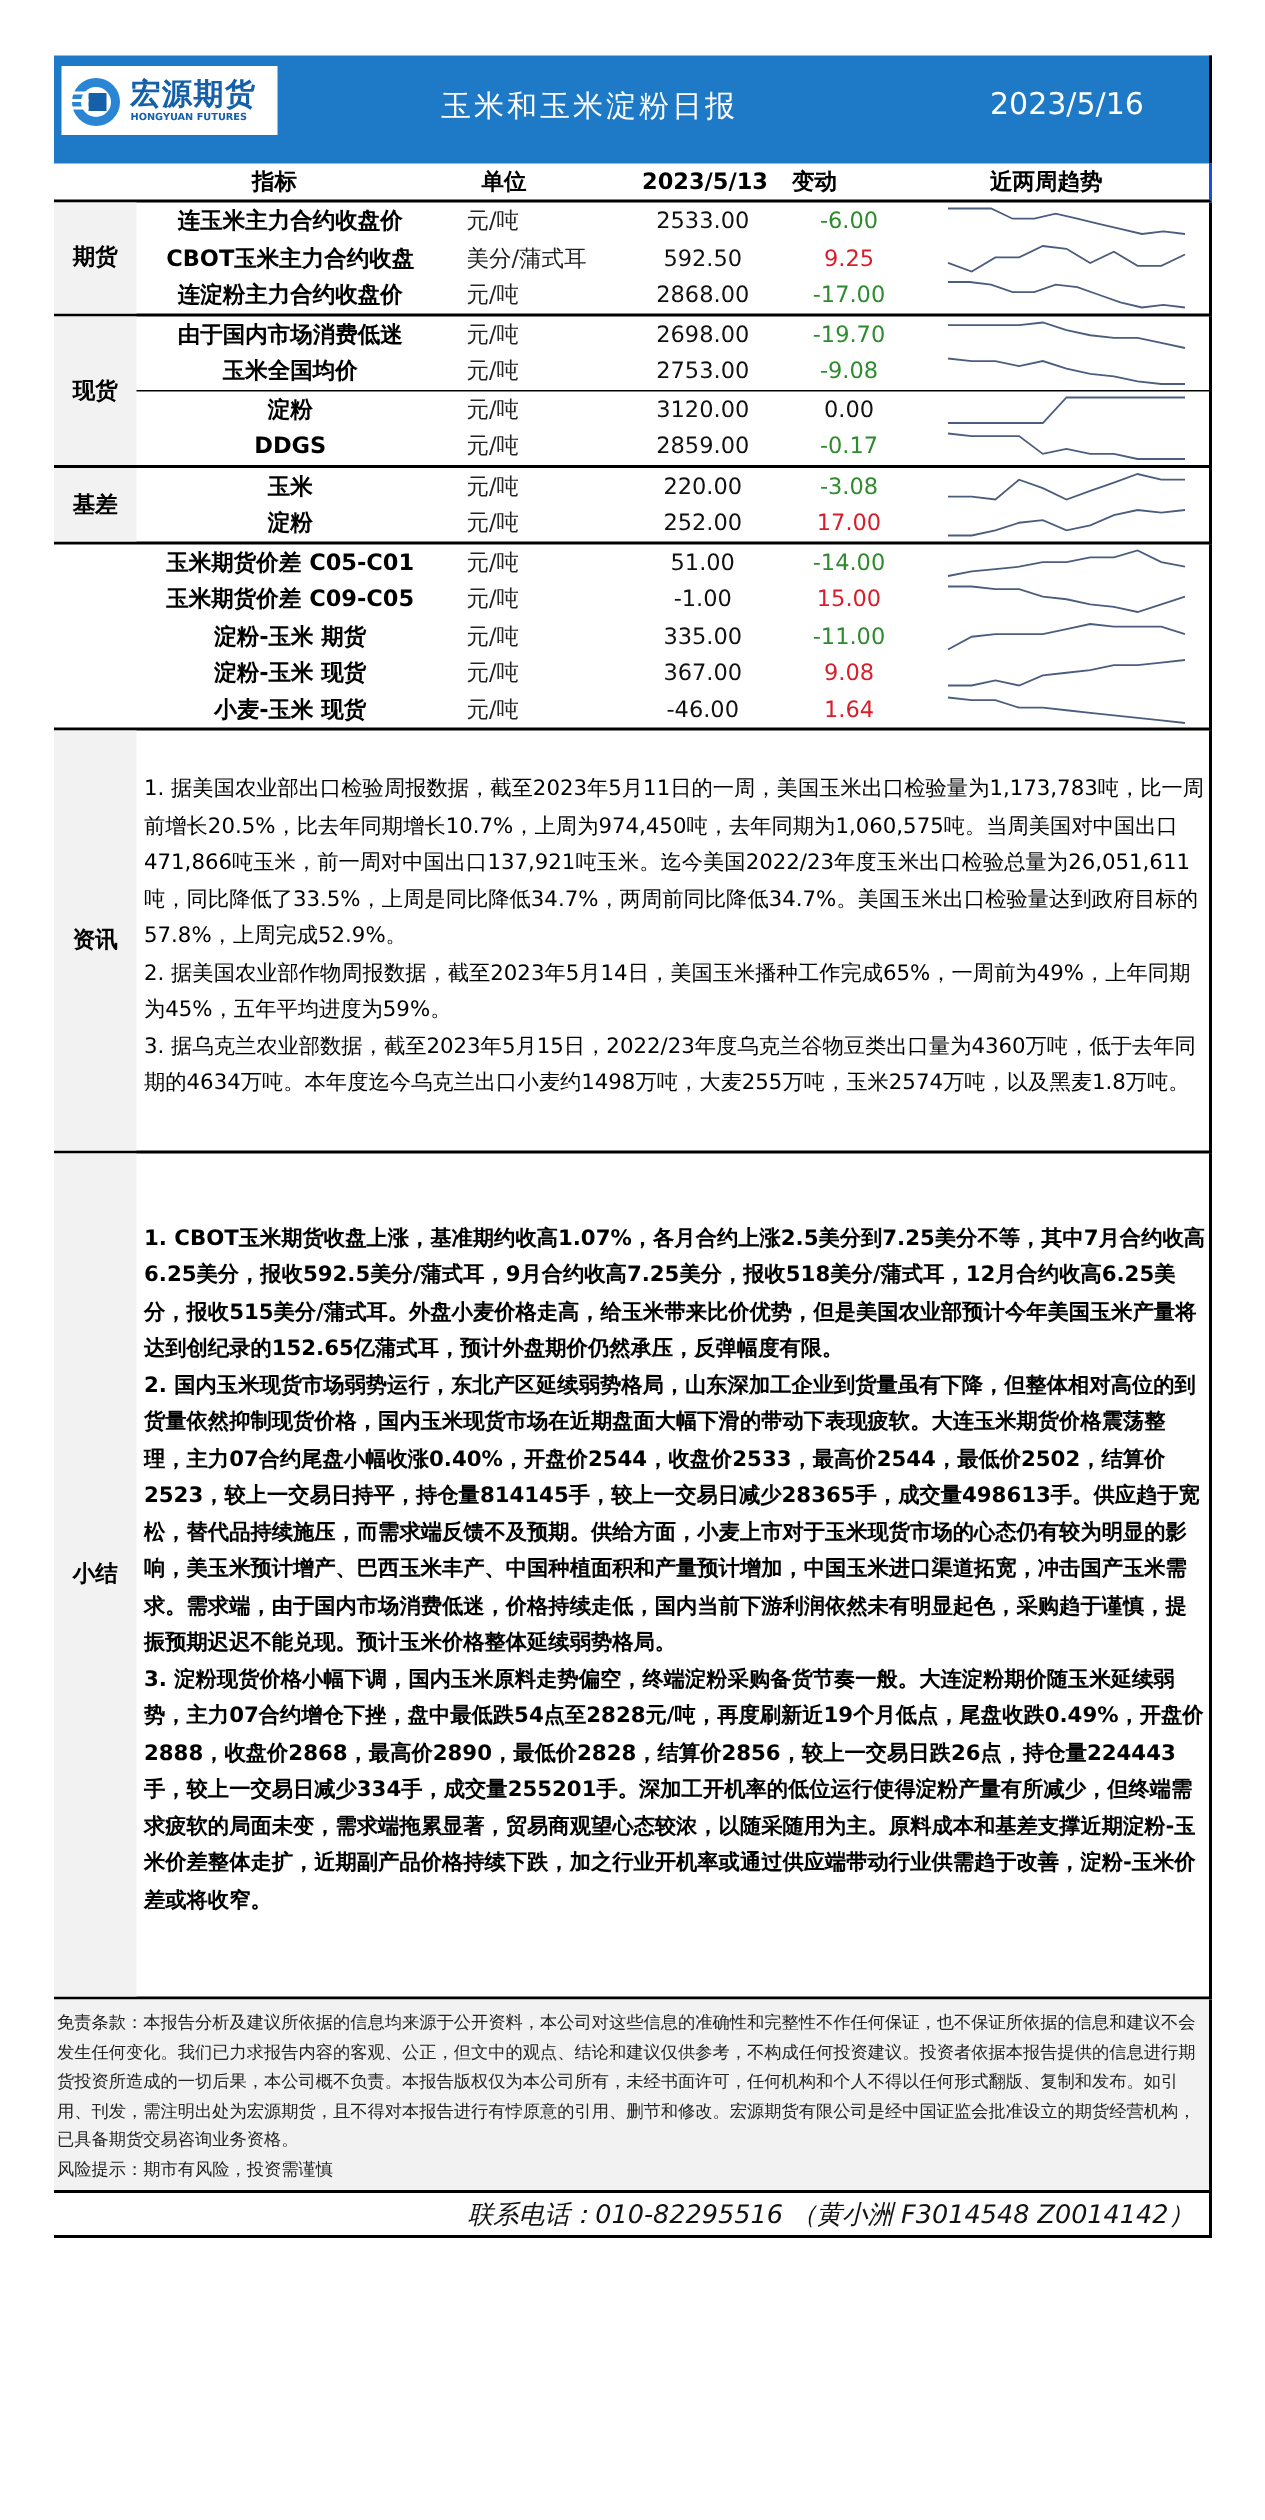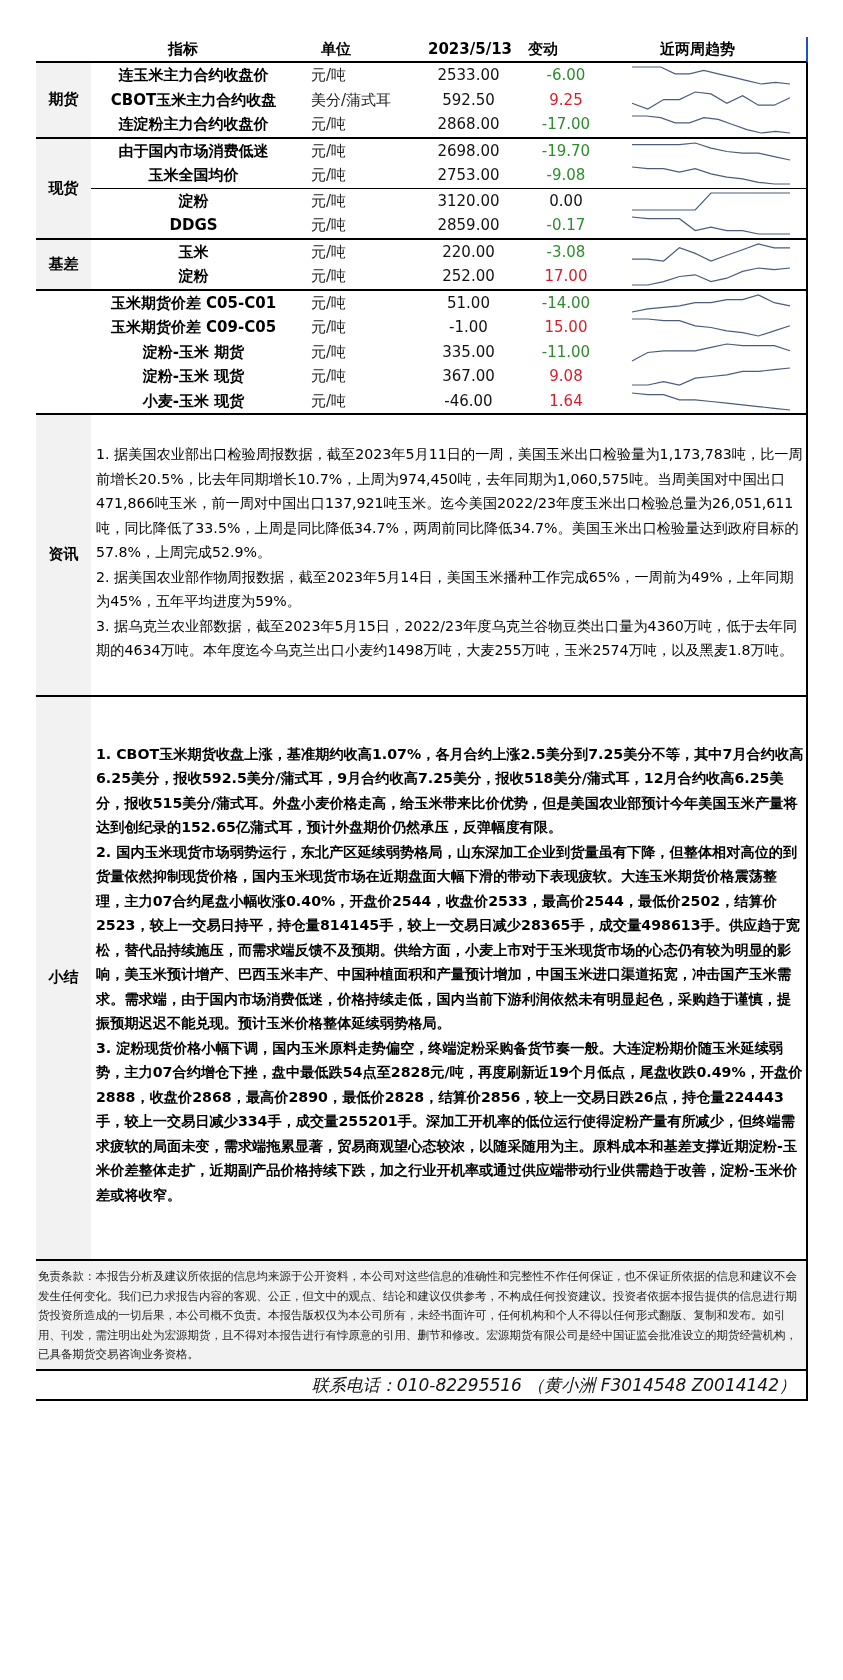--- a/index.html
+++ b/index.html
@@ -37,20 +37,36 @@
 
   .disclaimer { position:relative; background:#f2f2f2; border-bottom:2px solid #000; border-right:2px solid #000; padding:6px 8px 4px 2px; font-size:11.5px; line-height:19.5px; color:#222; }
   .contact { position:relative; height:28px; border-bottom:2px solid #000; border-right:2px solid #000; }
   .contact span { position:absolute; right:10px; top:3px; font-style:italic; font-size:17px; color:#111; }
 </style>
 </head>
 <body>
 
 <div class="page">
 
+  <div class="header" style="background: rgb(30, 122, 198);">
+    <div class="logo">
+      <svg class="logo-mark" viewBox="0 0 34 34">
+        <circle cx="17" cy="17" r="16" fill="#2a86d4"></circle>
+        <circle cx="17" cy="17" r="10" fill="#fff"></circle>
+        <rect x="12" y="11" width="12" height="12" fill="#1560a8"></rect>
+        <rect x="0" y="10" width="12" height="2" fill="#fff"></rect>
+        <rect x="0" y="15" width="12" height="2" fill="#fff"></rect>
+        <rect x="0" y="20" width="12" height="2" fill="#fff"></rect>
+      </svg>
+      <span class="logo-cn">宏源期货</span>
+      <span class="logo-en">HONGYUAN FUTURES</span>
+    </div>
+    <div class="title">玉米和玉米淀粉日报</div>
+    <div class="date">2023/5/16</div>
+  </div>
 
   <div class="colhdr">
     <span style="left:132px">指标</span>
     <span style="left:285px">单位</span>
     <span style="left:392px">2023/5/13</span>
     <span style="left:492px">变动</span>
     <span style="left:624px">近两周趋势</span>
   </div>
 
   <div id="sections">
@@ -206,18 +222,19 @@
     <div class="sec-label">小结</div>
     <div class="text-body summary-body">
       <p class="p">1. CBOT玉米期货收盘上涨，基准期约收高1.07%，各月合约上涨2.5美分到7.25美分不等，其中7月合约收高6.25美分，报收592.5美分/蒲式耳，9月合约收高7.25美分，报收518美分/蒲式耳，12月合约收高6.25美分，报收515美分/蒲式耳。外盘小麦价格走高，给玉米带来比价优势，但是美国农业部预计今年美国玉米产量将达到创纪录的152.65亿蒲式耳，预计外盘期价仍然承压，反弹幅度有限。</p>
       <p class="p">2. 国内玉米现货市场弱势运行，东北产区延续弱势格局，山东深加工企业到货量虽有下降，但整体相对高位的到货量依然抑制现货价格，国内玉米现货市场在近期盘面大幅下滑的带动下表现疲软。大连玉米期货价格震荡整理，主力07合约尾盘小幅收涨0.40%，开盘价2544，收盘价2533，最高价2544，最低价2502，结算价2523，较上一交易日持平，持仓量814145手，较上一交易日减少28365手，成交量498613手。供应趋于宽松，替代品持续施压，而需求端反馈不及预期。供给方面，小麦上市对于玉米现货市场的心态仍有较为明显的影响，美玉米预计增产、巴西玉米丰产、中国种植面积和产量预计增加，中国玉米进口渠道拓宽，冲击国产玉米需求。需求端，由于国内市场消费低迷，价格持续走低，国内当前下游利润依然未有明显起色，采购趋于谨慎，提振预期迟迟不能兑现。预计玉米价格整体延续弱势格局。</p>
       <p class="p">3. 淀粉现货价格小幅下调，国内玉米原料走势偏空，终端淀粉采购备货节奏一般。大连淀粉期价随玉米延续弱势，主力07合约增仓下挫，盘中最低跌54点至2828元/吨，再度刷新近19个月低点，尾盘收跌0.49%，开盘价2888，收盘价2868，最高价2890，最低价2828，结算价2856，较上一交易日跌26点，持仓量224443手，较上一交易日减少334手，成交量255201手。深加工开机率的低位运行使得淀粉产量有所减少，但终端需求疲软的局面未变，需求端拖累显著，贸易商观望心态较浓，以随采随用为主。原料成本和基差支撑近期淀粉-玉米价差整体走扩，近期副产品价格持续下跌，加之行业开机率或通过供应端带动行业供需趋于改善，淀粉-玉米价差或将收窄。</p>
     </div>
   </div>
 
   <div class="disclaimer">
     <div>免责条款：本报告分析及建议所依据的信息均来源于公开资料，本公司对这些信息的准确性和完整性不作任何保证，也不保证所依据的信息和建议不会发生任何变化。我们已力求报告内容的客观、公正，但文中的观点、结论和建议仅供参考，不构成任何投资建议。投资者依据本报告提供的信息进行期货投资所造成的一切后果，本公司概不负责。本报告版权仅为本公司所有，未经书面许可，任何机构和个人不得以任何形式翻版、复制和发布。如引用、刊发，需注明出处为宏源期货，且不得对本报告进行有悖原意的引用、删节和修改。宏源期货有限公司是经中国证监会批准设立的期货经营机构，已具备期货交易咨询业务资格。</div>
+    <div>风险提示：期市有风险，投资需谨慎</div>
   </div>
 
   <div class="contact">
     <span>联系电话：010-82295516 （黄小洲 F3014548 Z0014142）</span>
   </div>
 </div>
 
 </body></html>

